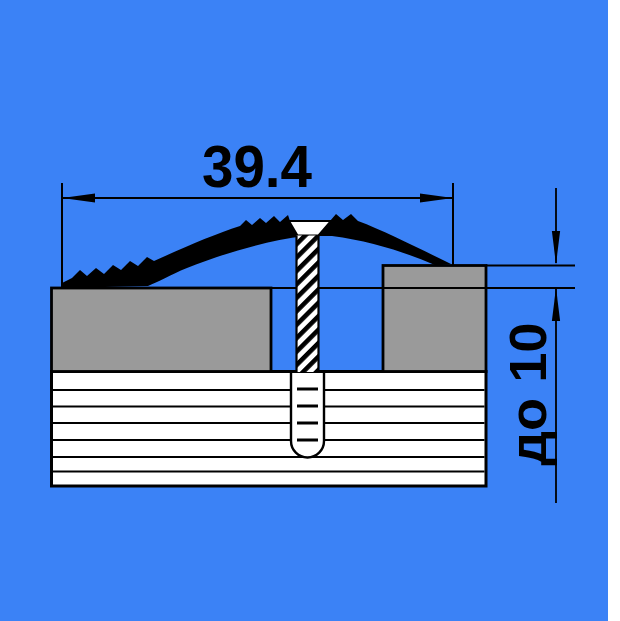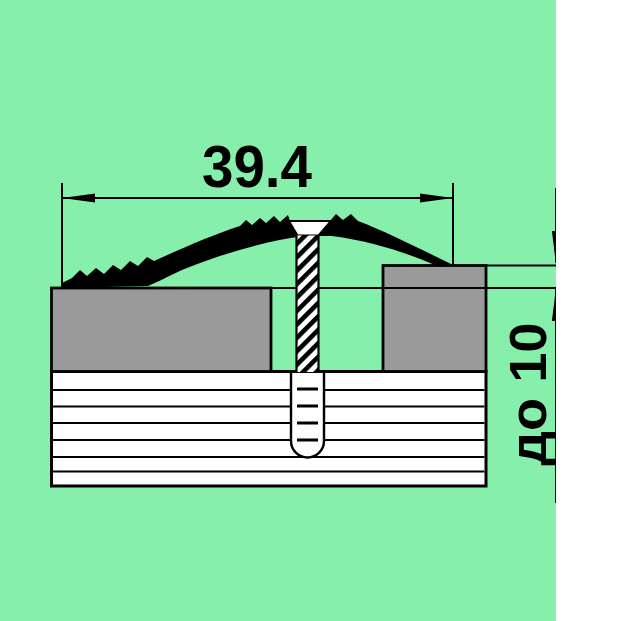--- a/index.html
+++ b/index.html
@@ -3,23 +3,23 @@
 <meta charset="utf-8">
 <style>
   html, body {
     margin: 0;
     padding: 0;
     background: #ffffff;
     font-family: "Liberation Sans", sans-serif;
   }
   .canvas {
     position: relative;
-    width: 556px;
+    width: 608px;
     height: 621px;
-    background: #86efac;
+    background: #3b82f6;
     overflow: hidden;
   }
   svg text {
     font-family: "Liberation Sans", "DejaVu Sans", sans-serif;
     font-weight: bold;
     fill: #000000;
   }
   .dim-label-h { font-size: 60px; }
   .dim-label-v { font-size: 52px; }
 </style>

